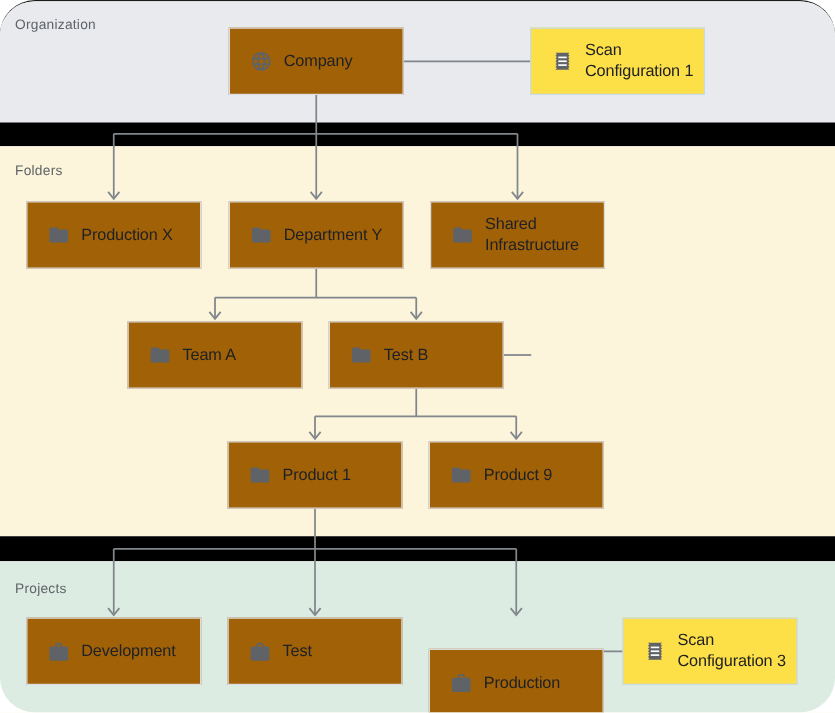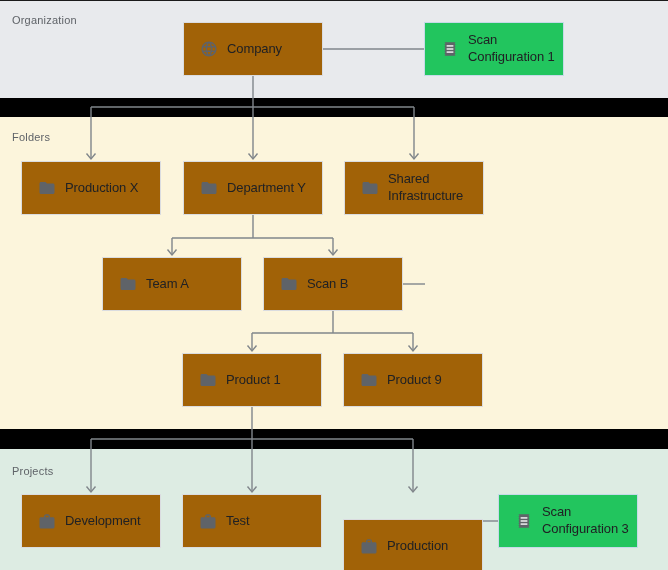--- a/index.html
+++ b/index.html
@@ -1,37 +1,37 @@
 <!DOCTYPE html>
 <html><head>
 <meta charset="utf-8">
 <style>
   html,body{margin:0;padding:0;background:#ffffff;}
   #canvas{
     position:relative;width:668px;height:570px;overflow:hidden;
     font-family:"Liberation Sans",sans-serif;
-    border-top:1px solid #1a1a1a;box-sizing:border-box;
+    border-top:1px solid #1a1a1a;box-sizing:border-box;border-radius:28px;
   }
   .section{position:absolute;left:0;width:668px;}
   .section.org{top:0;height:97px;background:#e8eaed;}
   .divider{position:absolute;left:0;width:668px;background:#000000;}
   .divider.d1{top:97px;height:19px;}
   .divider.d2{top:428px;height:20px;}
   .section.folders{top:116px;height:312px;background:#fcf5dc;}
   .section.projects{top:448px;height:122px;background:#ddece3;}
   .section-label{
     position:absolute;left:12px;font-size:11px;color:#5f6368;letter-spacing:.2px;
   }
   svg.edges{position:absolute;left:0;top:0;z-index:1;}
   .node{
     position:absolute;z-index:2;width:140px;height:54px;box-sizing:border-box;
     background:#a16207;border:1px solid #dadce0;
     display:flex;align-items:center;gap:9px;padding:0 6px 0 16px;
   }
-  .node.scan{background:#22c55e;border-color:#c6dae8;}
+  .node.scan{background:#fde047;border-color:#c6dae8;}
   .node .icon{flex:0 0 auto;display:flex;}
   .node .icon svg{display:block;}
   .node-label{
     flex:1;font-size:13px;line-height:1.3;color:#202124;letter-spacing:-0.1px;
   }
 </style>
 </head>
 <body>
 
 <div id="canvas">
@@ -133,21 +133,21 @@
     </span>
     <span class="node-label">Team A</span>
   </div>
 
   <div class="node" style="left:263px;top:256px">
     <span class="icon">
       <svg width="18" height="18" viewBox="0 0 24 24" fill="#5f6368">
           <path d="M10 4H4c-1.1 0-1.99.9-1.99 2L2 18c0 1.1.9 2 2 2h16c1.1 0 2-.9 2-2V8c0-1.1-.9-2-2-2h-8l-2-2z"></path>
         </svg>
     </span>
-    <span class="node-label">Scan B</span>
+    <span class="node-label">Test B</span>
   </div>
 
 
   <div class="node" style="left:182px;top:352px">
     <span class="icon">
       <svg width="18" height="18" viewBox="0 0 24 24" fill="#5f6368">
           <path d="M10 4H4c-1.1 0-1.99.9-1.99 2L2 18c0 1.1.9 2 2 2h16c1.1 0 2-.9 2-2V8c0-1.1-.9-2-2-2h-8l-2-2z"></path>
         </svg>
     </span>
     <span class="node-label">Product 1</span>

